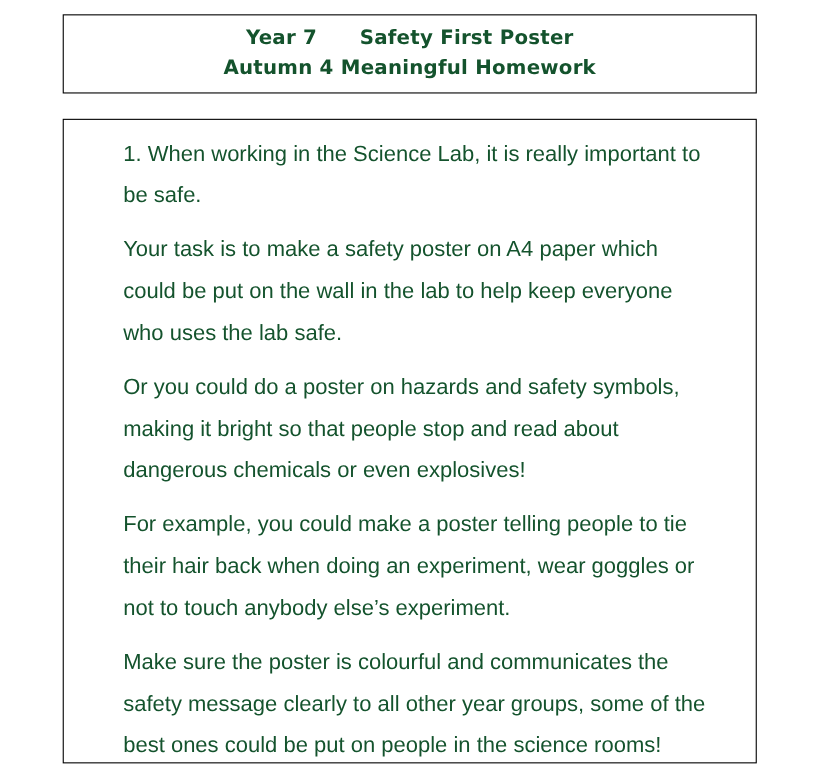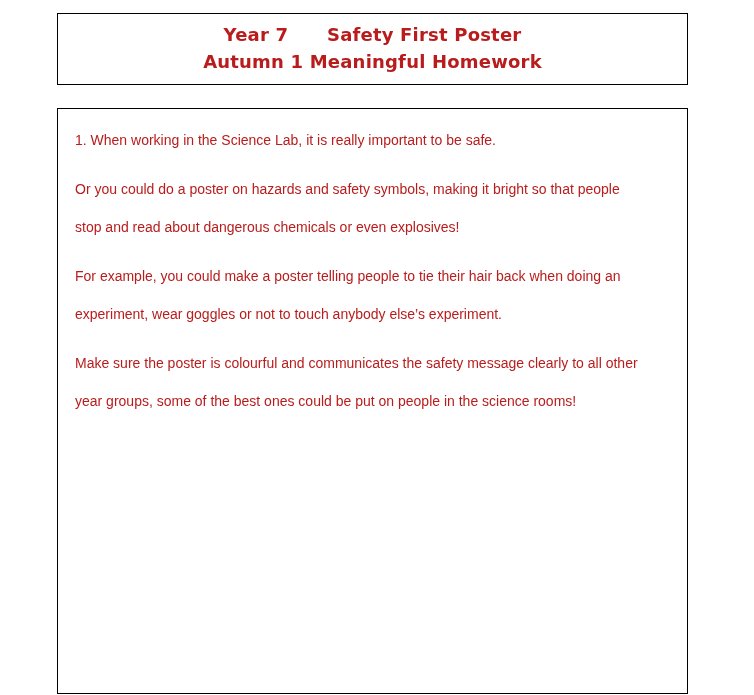--- a/index.html
+++ b/index.html
@@ -6,21 +6,21 @@
     margin: 0;
     padding: 0;
     background: #ffffff;
   }
   .page {
     position: relative;
     width: 754px;
     height: 695px;
     background: #ffffff;
     font-family: "Liberation Sans", sans-serif;
-    color: #b91c1c;
+    color: #14532d;
     overflow: hidden;
   }
   .header-box {
     position: absolute;
     left: 57px;
     top: 13px;
     width: 631px;
     height: 72px;
     box-sizing: border-box;
     border: 1.5px solid #000000;
@@ -36,38 +36,39 @@
     white-space: pre-wrap;
   }
   .task-box {
     position: absolute;
     left: 57px;
     top: 108px;
     width: 631px;
     height: 586px;
     box-sizing: border-box;
     border: 1.5px solid #000000;
-    padding: 12px 42px 0 17px;
-    font-size: 14px;
+    padding: 12px 42px 0 54px;
+    font-size: 20px;
   }
   .task-box p {
     margin: 0 0 11px 0;
     line-height: 38px;
   }
 </style>
 </head>
 <body>
 
 <div class="page">
 
   <div class="header-box">
     <div class="header-line">Year 7      Safety First Poster</div>
-    <div class="header-line">Autumn 1 Meaningful Homework</div>
+    <div class="header-line">Autumn 4 Meaningful Homework</div>
   </div>
 
   <div class="task-box">
     <p>1. When working in the Science Lab, it is really important to be safe.</p>
+    <p>Your task is to make a safety poster on A4 paper which could be put on the wall in the lab to help keep everyone who uses the lab safe.</p>
     <p>Or you could do a poster on hazards and safety symbols, making it bright so that people stop and read about dangerous chemicals or even explosives!</p>
     <p>For example, you could make a poster telling people to tie their hair back when doing an experiment, wear goggles or not to touch anybody else’s experiment.</p>
     <p>Make sure the poster is colourful and communicates the safety message clearly to all other year groups, some of the best ones could be put on people in the science rooms!</p>
   </div>
 
 </div>
 
 </body></html>

